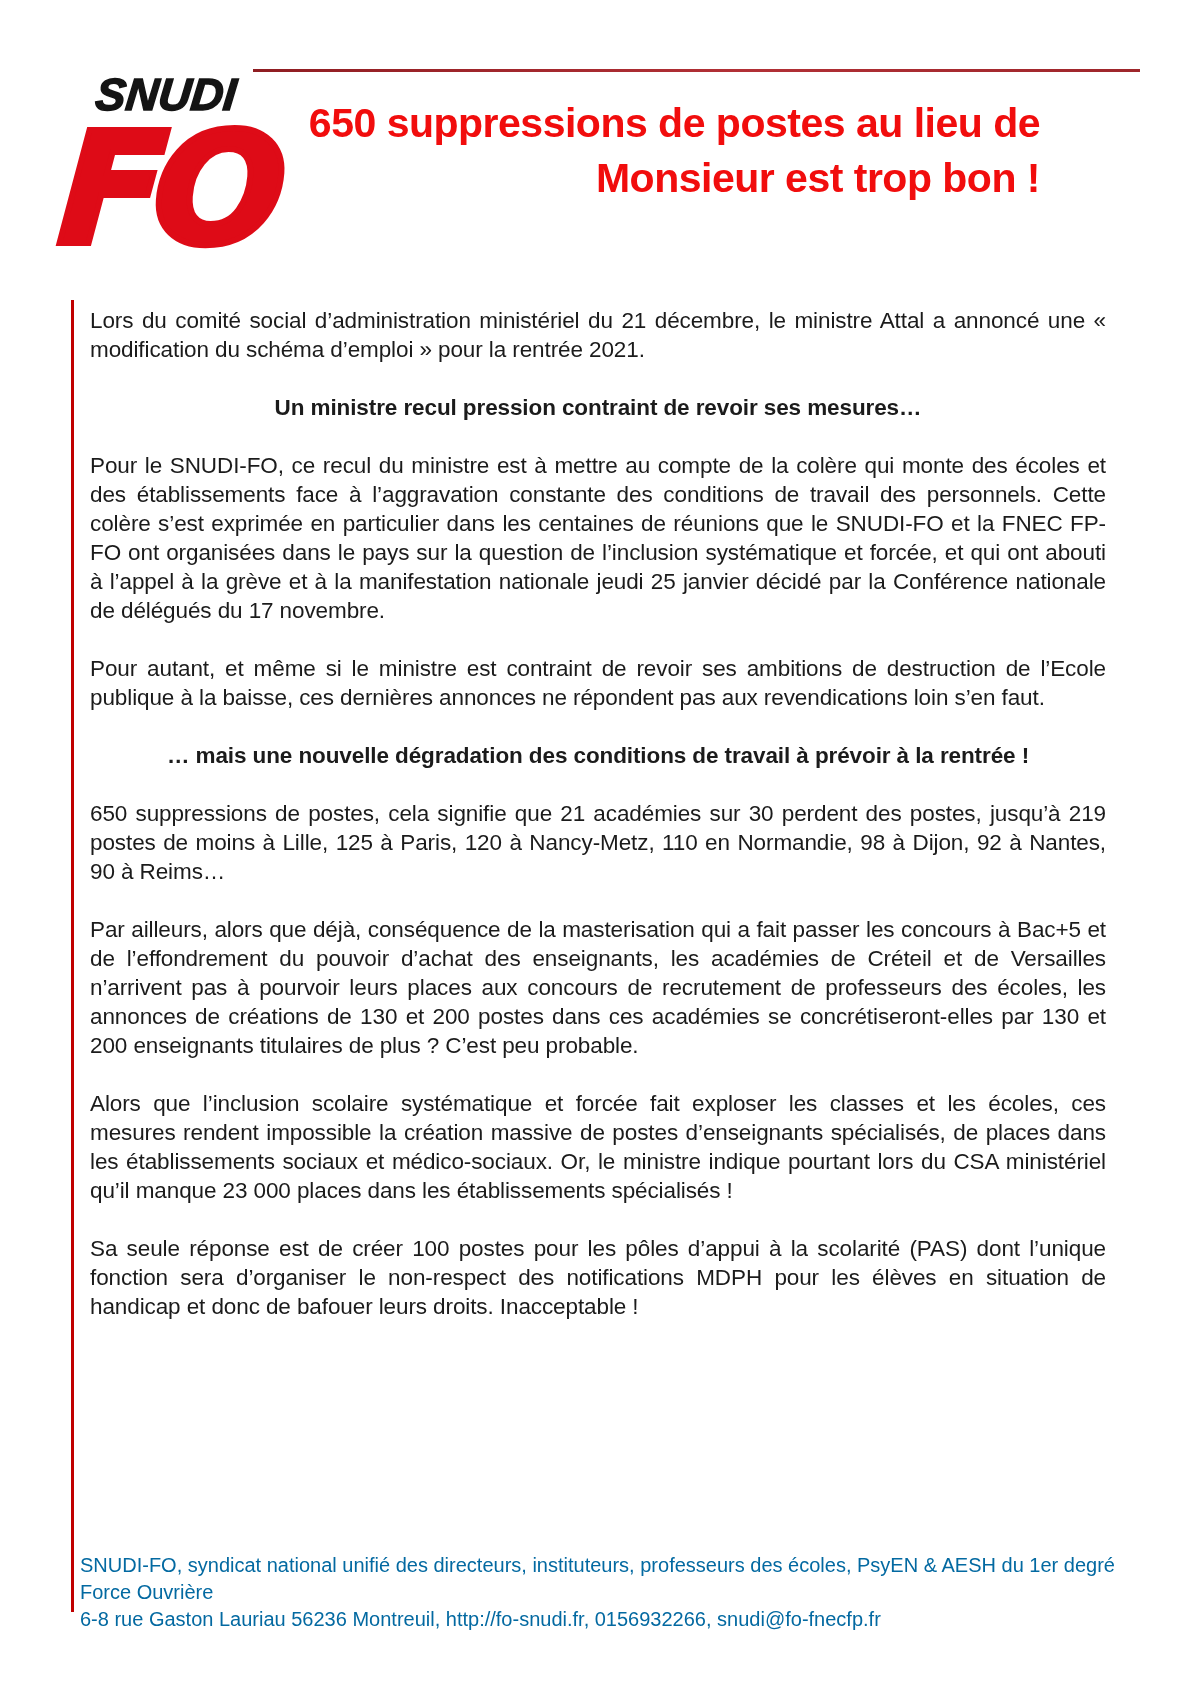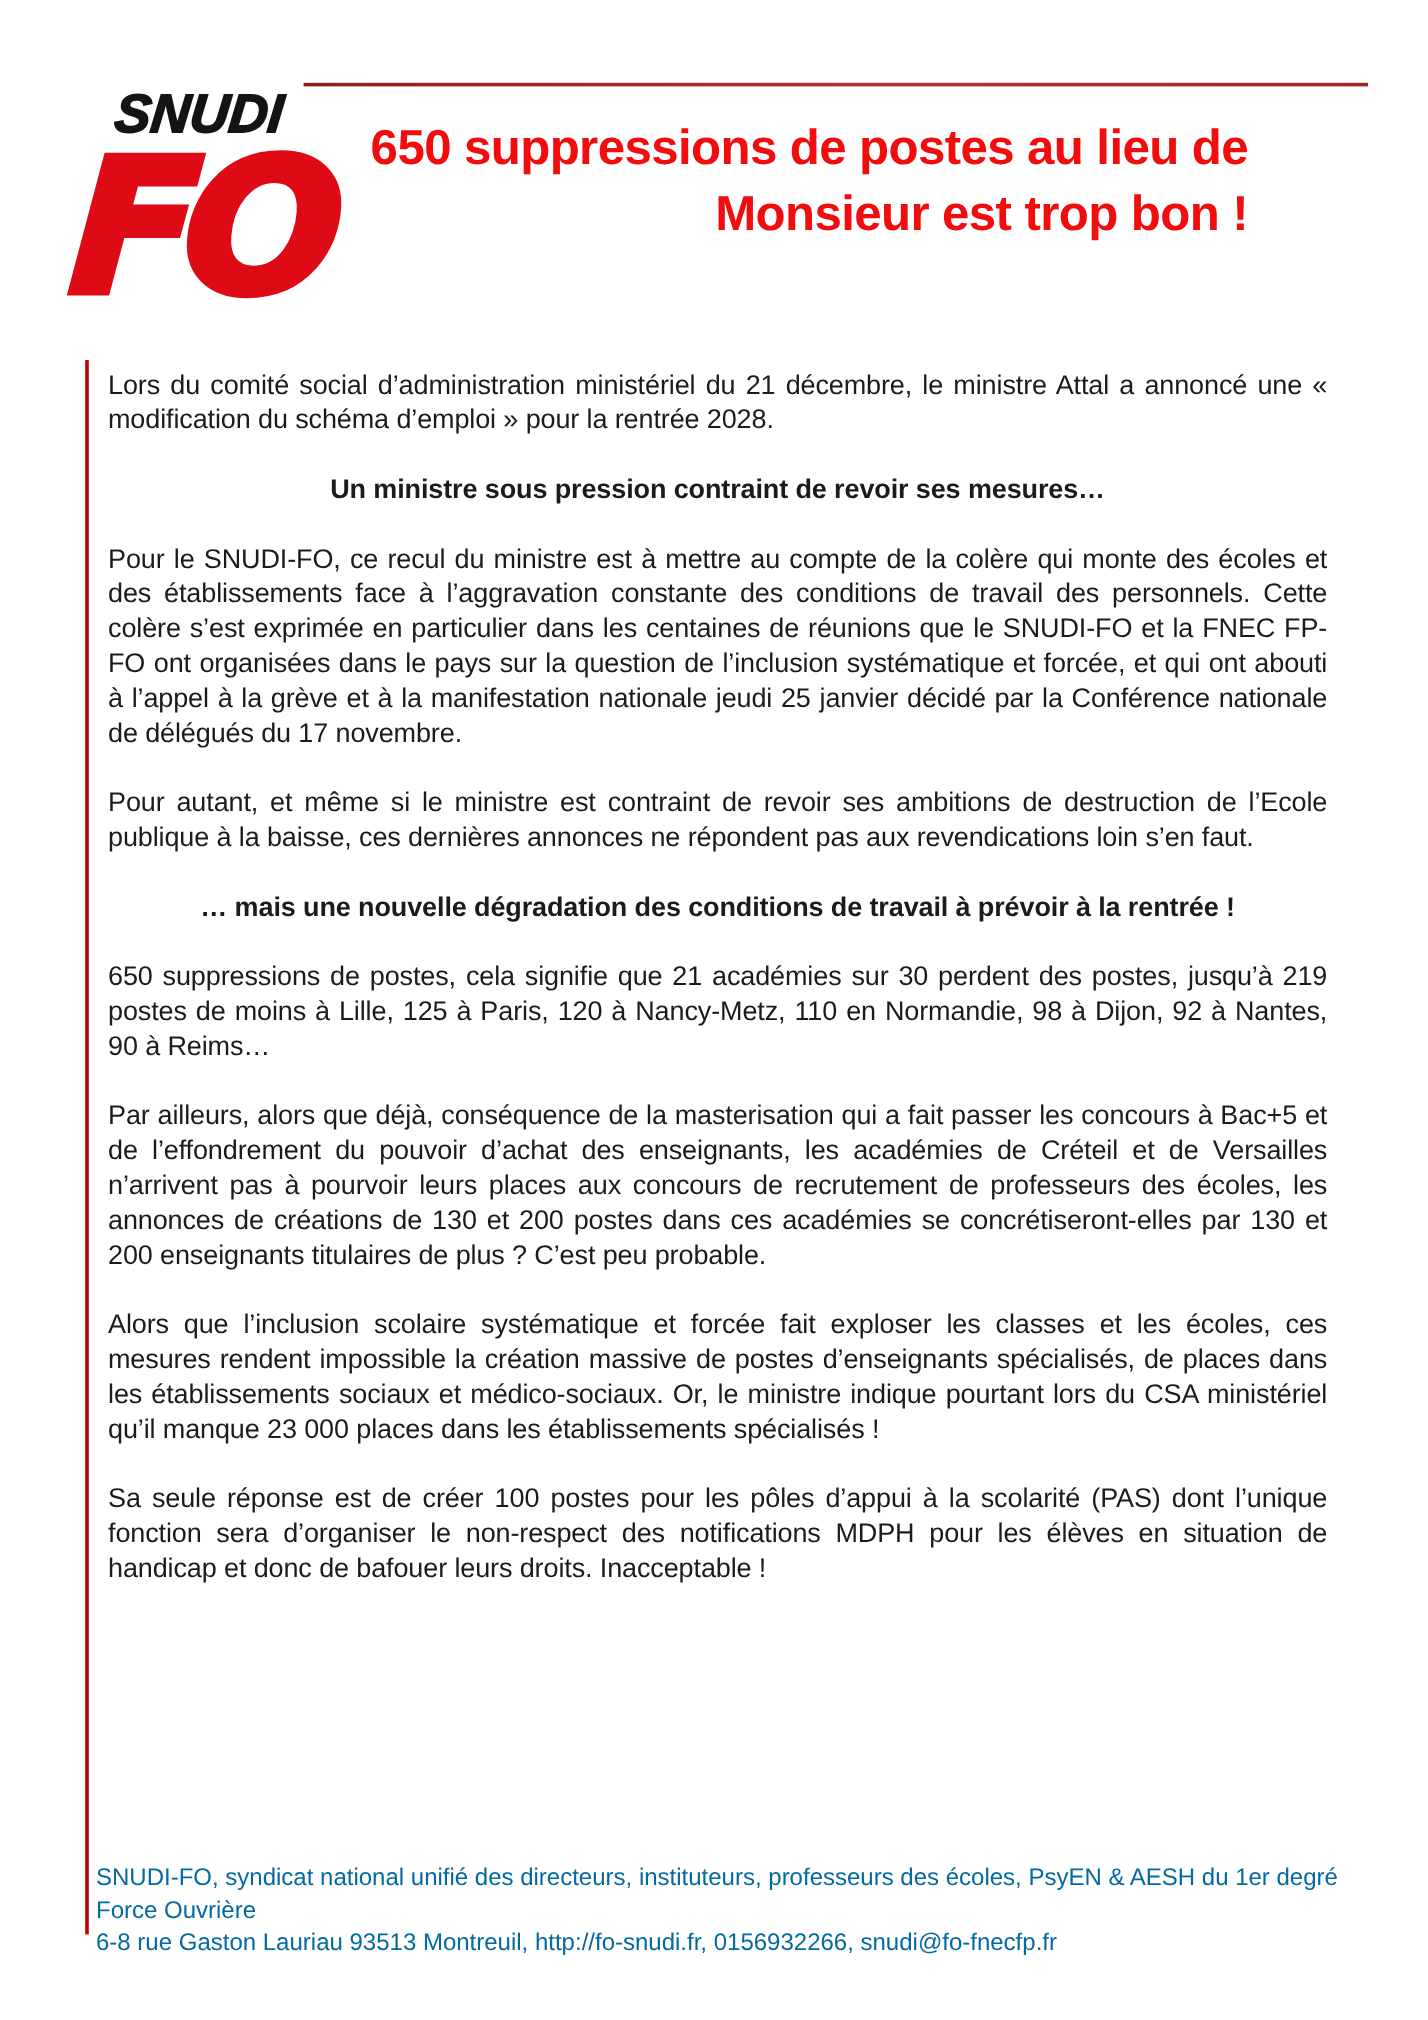--- a/index.html
+++ b/index.html
@@ -98,40 +98,40 @@
   </div>
 
   <div class="page-title">
     <div>650 suppressions de postes au lieu de</div>
     <div>Monsieur est trop bon !</div>
   </div>
 
   <div class="left-rule"></div>
 
   <div class="content">
-    <p>Lors du comité social d’administration ministériel du 21 décembre, le ministre Attal a annoncé une « modification du schéma d’emploi » pour la rentrée 2028.</p>
+    <p>Lors du comité social d’administration ministériel du 21 décembre, le ministre Attal a annoncé une « modification du schéma d’emploi » pour la rentrée 2021.</p>
 
 
-    <div class="heading">Un ministre sous pression contraint de revoir ses mesures…</div>
+    <div class="heading">Un ministre recul pression contraint de revoir ses mesures…</div>
 
     <p>Pour le SNUDI-FO, ce recul du ministre est à mettre au compte de la colère qui monte des écoles et des établissements face à l’aggravation constante des conditions de travail des personnels. Cette colère s’est exprimée en particulier dans les centaines de réunions que le SNUDI-FO et la FNEC FP-FO ont organisées dans le pays sur la question de l’inclusion systématique et forcée, et qui ont abouti à l’appel à la grève et à la manifestation nationale jeudi 25 janvier décidé par la Conférence nationale de délégués du 17 novembre.</p>
 
     <p>Pour autant, et même si le ministre est contraint de revoir ses ambitions de destruction de l’Ecole publique à la baisse, ces dernières annonces ne répondent pas aux revendications loin s’en faut.</p>
 
     <div class="heading">… mais une nouvelle dégradation des conditions de travail à prévoir à la rentrée !</div>
 
     <p>650 suppressions de postes, cela signifie que 21 académies sur 30 perdent des postes, jusqu’à 219 postes de moins à Lille, 125 à Paris, 120 à Nancy-Metz, 110 en Normandie, 98 à Dijon, 92 à Nantes, 90 à Reims…</p>
 
     <p>Par ailleurs, alors que déjà, conséquence de la masterisation qui a fait passer les concours à Bac+5 et de l’effondrement du pouvoir d’achat des enseignants, les académies de Créteil et de Versailles n’arrivent pas à pourvoir leurs places aux concours de recrutement de professeurs des écoles, les annonces de créations de 130 et 200 postes dans ces académies se concrétiseront-elles par 130 et 200 enseignants titulaires de plus ? C’est peu probable.</p>
 
 
 
     <p>Alors que l’inclusion scolaire systématique et forcée fait exploser les classes et les écoles, ces mesures rendent impossible la création massive de postes d’enseignants spécialisés, de places dans les établissements sociaux et médico-sociaux. Or, le ministre indique pourtant lors du CSA ministériel qu’il manque 23 000 places dans les établissements spécialisés !</p>
 
     <p>Sa seule réponse est de créer 100 postes pour les pôles d’appui à la scolarité (PAS) dont l’unique fonction sera d’organiser le non-respect des notifications MDPH pour les élèves en situation de handicap et donc de bafouer leurs droits. Inacceptable !</p>
   </div>
 
   <div class="footer">
     <div>SNUDI-FO, syndicat national unifié des directeurs, instituteurs, professeurs des écoles, PsyEN &amp; AESH du 1er degré Force Ouvrière</div>
-    <div>6-8 rue Gaston Lauriau 93513 Montreuil, http://fo-snudi.fr, 0156932266, snudi@fo-fnecfp.fr</div>
+    <div>6-8 rue Gaston Lauriau 56236 Montreuil, http://fo-snudi.fr, 0156932266, snudi@fo-fnecfp.fr</div>
   </div>
 
 </div>
 
 </body></html>

